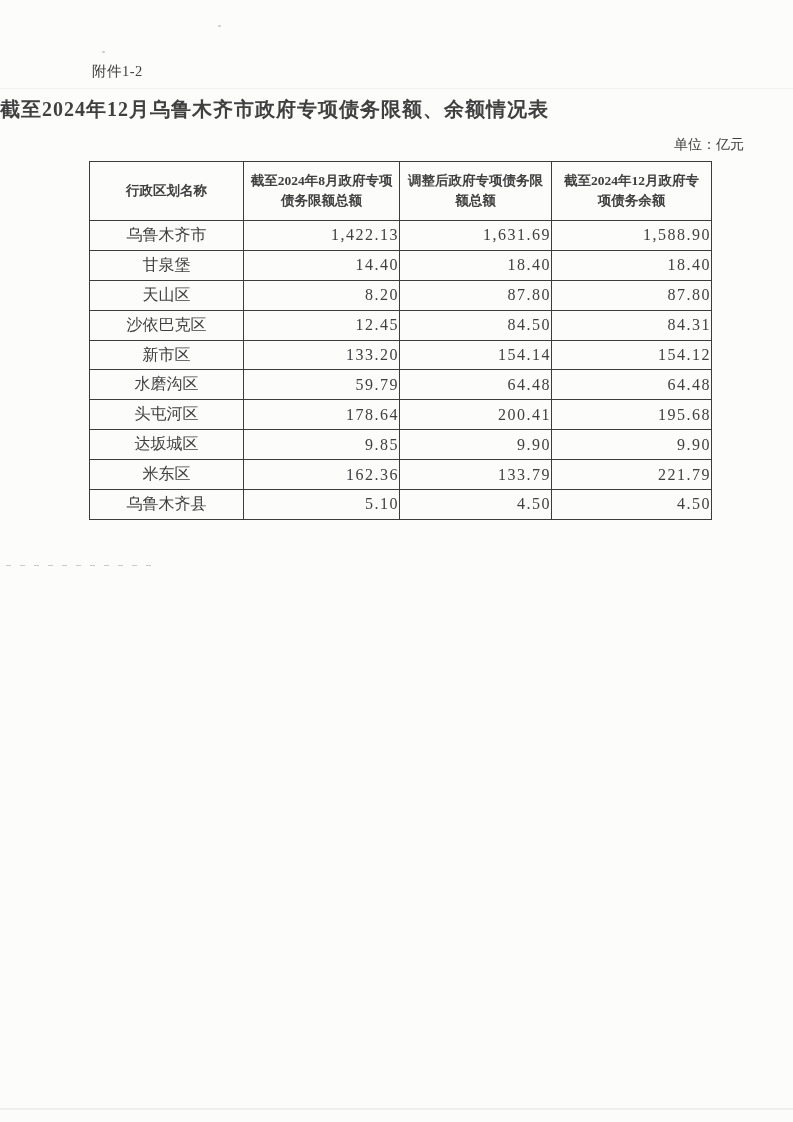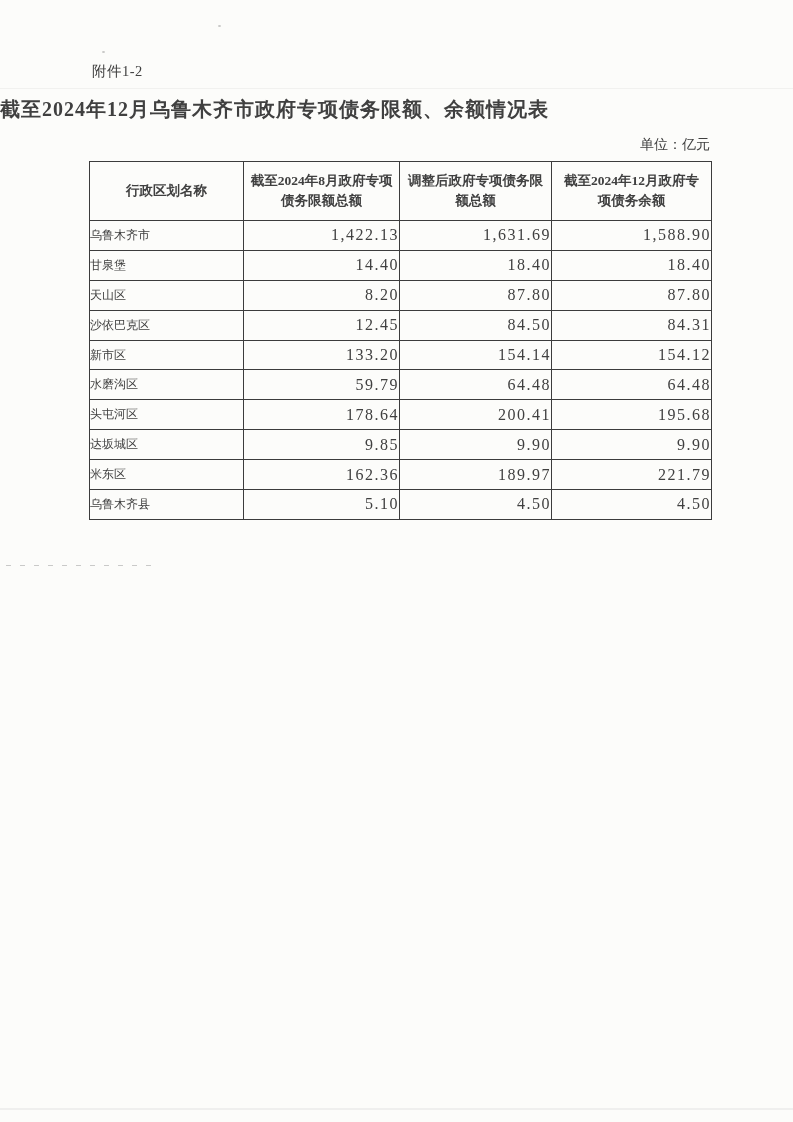--- a/index.html
+++ b/index.html
@@ -46,20 +46,21 @@
     font-weight: bold;
     letter-spacing: 1px;
   }
   .unit-label {
     position: absolute;
     left: 0;
     top: 136px;
     width: 710px;
     text-align: right;
     font-size: 14px;
+    padding-left: 34px;
   }
 
   table.debt-table {
     position: absolute;
     left: 89px;
     top: 161px;
     width: 622px;
     border-collapse: collapse;
     table-layout: fixed;
     font-size: 13.5px;
@@ -81,21 +82,21 @@
     font-size: 13.5px;
     line-height: 1.45;
     padding: 2px 6px;
     box-sizing: border-box;
   }
   .debt-table tbody td {
     height: 29.9px;
     vertical-align: middle;
     box-sizing: border-box;
   }
-  .name-cell { text-align: left; font-size: 12px; }
+  .name-cell { text-align: center; font-size: 16px; }
   .indent-0 { padding-left: 4px; }
   .indent-1 { padding-left: 18px; }
   .indent-2 { padding-left: 27px; }
   .num-cell {
     text-align: right;
     padding-right: 9px;
     font-size: 16px;
     letter-spacing: 1.5px;
     font-variant-numeric: tabular-nums;
   }
@@ -177,21 +178,21 @@
         </tr>
         <tr>
           <td class="name-cell indent-2">达坂城区</td>
           <td class="num-cell">9.85</td>
           <td class="num-cell">9.90</td>
           <td class="num-cell">9.90</td>
         </tr>
         <tr>
           <td class="name-cell indent-2">米东区</td>
           <td class="num-cell">162.36</td>
-          <td class="num-cell">189.97</td>
+          <td class="num-cell">133.79</td>
           <td class="num-cell">221.79</td>
         </tr>
         <tr>
           <td class="name-cell indent-2">乌鲁木齐县</td>
           <td class="num-cell">5.10</td>
           <td class="num-cell">4.50</td>
           <td class="num-cell">4.50</td>
         </tr>
       </tbody>
   </table>

